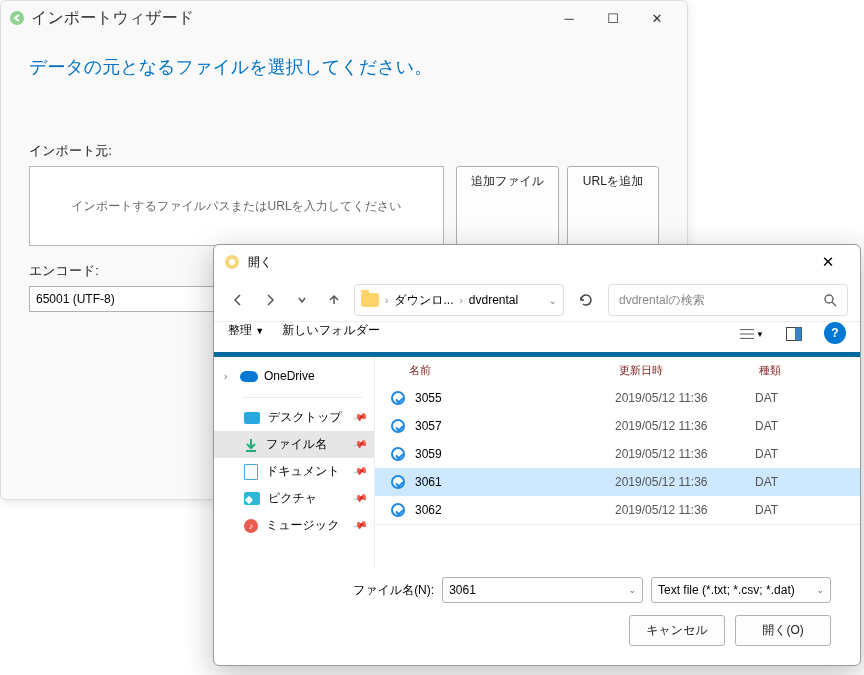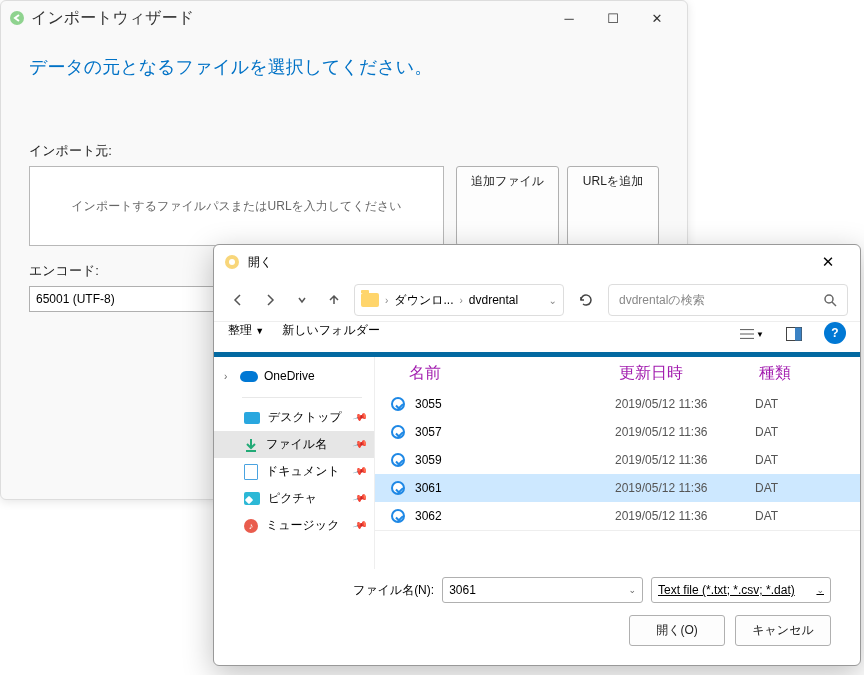--- a/index.html
+++ b/index.html
@@ -78,21 +78,21 @@
 .quick-item.selected { background:#e6e6e6; }
 .pin { margin-left:auto; color:#888; font-size:10px; transform: rotate(30deg); }
 .qi-desktop { width:16px; height:12px; background:#29a7df; border-radius:2px; }
 .qi-download { width:14px; height:14px; display:flex; align-items:center; justify-content:center; }
 .qi-docs { width:14px; height:16px; background:#fff; border:1px solid #4aa3e0; border-radius:1px; position:relative; }
 .qi-pics { width:16px; height:13px; background:#2cb8d6; border-radius:2px; position:relative; }
 .qi-pics::after { content:""; position:absolute; bottom:2px; left:2px; width:6px; height:6px; background:#fff; border-radius:1px; transform: rotate(45deg); }
 .qi-music { width:14px; height:14px; border-radius:50%; background:#e95c4d; display:flex; align-items:center; justify-content:center; color:#fff; font-size:9px; }
 
 .file-area { flex:1; border-left:1px solid #eee; font-size:12px; position: relative; display:flex; flex-direction:column; }
-.file-headers { display:flex; padding: 6px 24px 6px 34px; color:#a21caf; font-size:16px; }
+.file-headers { display:flex; padding: 6px 24px 6px 34px; color:#7f1d1d; font-size:11px; }
 .col-name { flex: 0 0 210px; }
 .col-date { flex: 0 0 140px; }
 .col-type { flex: 1; }
 .group-header { padding: 4px 10px; color:#1857aa; font-size:12px; }
 .group-header::before { content:"⌄"; margin-right:4px; font-size:11px; }
 .file-row { display:flex; align-items:center; padding: 4px 10px 4px 16px; height:28px; }
 .file-row.selected { background:#cde8ff; }
 .file-dot { width:14px; height:14px; border-radius:50%; background:#fff; border:2px solid #1e88e5; position:relative; margin-right:10px; flex-shrink:0; }
 .file-dot::after { content:""; position:absolute; left:3px; top:4px; width:5px; height:3px; border-left:2px solid #1e88e5; border-bottom:2px solid #1e88e5; transform: rotate(-45deg); }
 .fr-name { flex:0 0 200px; }
@@ -102,21 +102,21 @@
 
 .footer { padding: 8px 29px; font-size:12px; }
 .filename-row { display:flex; align-items:center; gap:8px; margin-bottom:12px; }
 .filename-label { padding-left: 110px; }
 .filename-input {
   flex:1; border:1px solid #b0b0b0; height:26px; border-radius:3px; padding:0 6px;
   display:flex; align-items:center; background:#fff;
 }
 .filetype-select {
   width: 180px; border:1px solid #b0b0b0; height:26px; border-radius:3px; padding:0 6px;
-  display:flex; align-items:center; background:#fff; justify-content:space-between;text-decoration:underline;
+  display:flex; align-items:center; background:#fff; justify-content:space-between;
 }
 .action-row { display:flex; justify-content:flex-end; gap:10px; }
 .action-row .btn { min-width: 96px; }
 
 .chev-svg { stroke:#555; fill:none; stroke-width:1.5; }
 </style>
 </head>
 <body>
 
 <div class="wizard">
@@ -313,17 +313,17 @@
       <div class="filename-input">
         <span>3061</span>
         <span style="margin-left:auto;font-size:9px;color:#666">⌄</span>
       </div>
       <div class="filetype-select">
         <span>Text file (*.txt; *.csv; *.dat)</span>
         <span style="font-size:9px;color:#666">⌄</span>
       </div>
     </div>
     <div class="action-row">
+      <div class="btn">キャンセル</div>
       <div class="btn">開く(O)</div>
-      <div class="btn">キャンセル</div>
     </div>
   </div>
 </div>
 
 </body></html>

